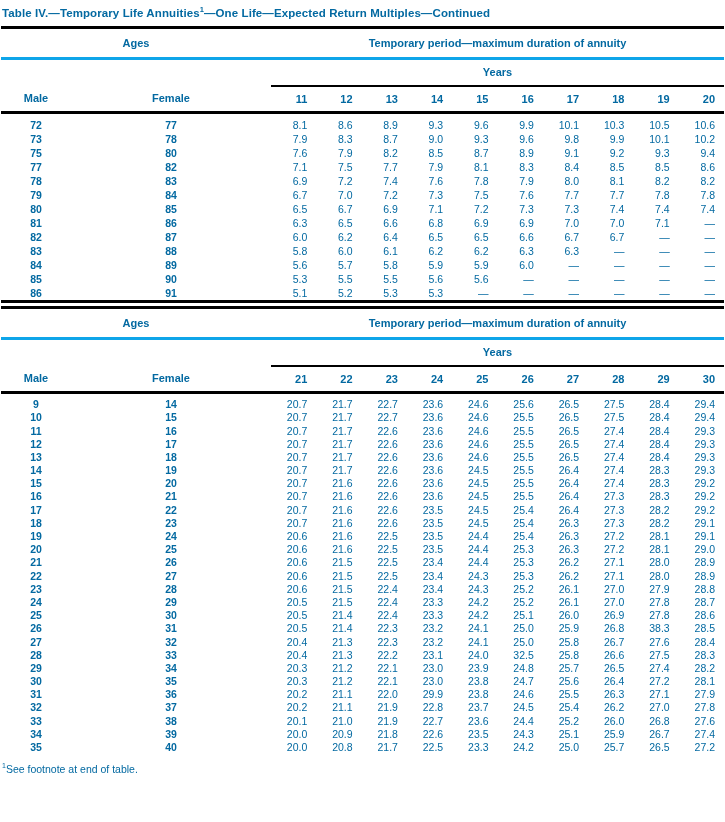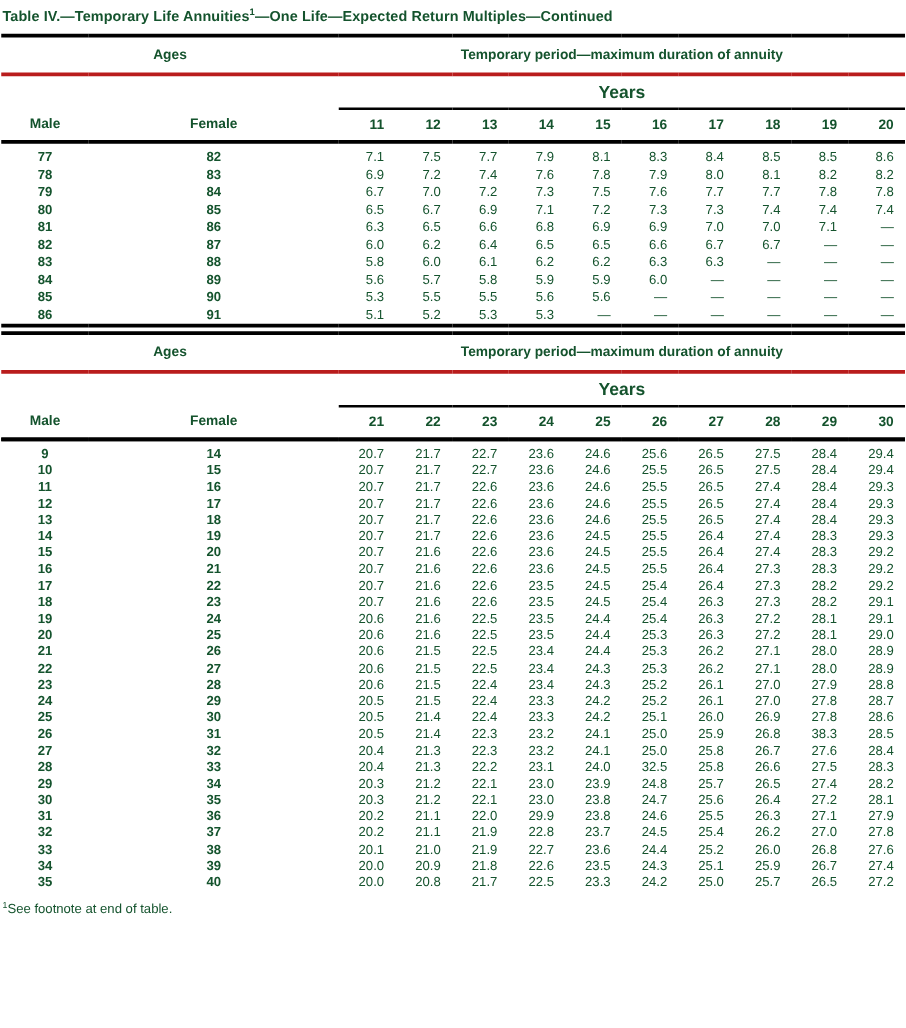--- a/index.html
+++ b/index.html
@@ -1,41 +1,41 @@
 <!DOCTYPE html>
 <html><head>
 <meta charset="utf-8">
 <style>
   html,body { margin:0; padding:0; background:#fff; }
   .doc {
     width:725px; height:822px; box-sizing:border-box;
-    background:#fff; color:#14532d;
+    background:#fff; color:#0369a1;
     font-family:"Liberation Sans", sans-serif;
     padding:3px 1px 0 1px; position:relative; overflow:hidden;
   }
   .title { font-weight:bold; font-size:11.5px; margin:2px 0 7px 1px; letter-spacing:0.1px; }
   .title sup { font-size:7.5px; }
 
   table.annuity { border-collapse:collapse; table-layout:fixed; width:723px; }
   table.annuity.first { border-bottom:3px solid #000; }
   table.annuity.second { margin-top:3px; }
 
   col.c-male { width:70px; }
   col.c-female { width:200px; }
   col.c-year { width:45.3px; }
 
   th, td { padding:0; margin:0; }
 
   tr.group-row th {
-    border-top:3px solid #000; border-bottom:3px solid #b91c1c;
+    border-top:3px solid #000; border-bottom:3px solid #0ea5e9;
     height:28px; font-size:11px; font-weight:bold; text-align:center;
   }
   tr.years-row th {
     border-bottom:2px solid #000; height:25px;
-    font-size:14px; font-weight:bold; text-align:center; vertical-align:middle;
+    font-size:11px; font-weight:bold; text-align:center; vertical-align:middle;
   }
   tr.years-row td { border:none; }
   tr.cols-row th {
     border-bottom:3px solid #000; height:24px;
     font-size:11px; font-weight:bold; vertical-align:middle;
   }
   tr.cols-row th.h-age { }
   tr.cols-row th.h-year { text-align:right; padding-right:9px; }
 
   tbody td { font-size:10.5px; line-height:1; vertical-align:middle; }
@@ -89,20 +89,62 @@
         <th class="h-year">15</th>
         <th class="h-year">16</th>
         <th class="h-year">17</th>
         <th class="h-year">18</th>
         <th class="h-year">19</th>
         <th class="h-year">20</th>
       </tr>
     </thead>
     <tbody class="t1">
         <tr>
+          <td class="age">72</td>
+          <td class="age">77</td>
+          <td class="val">8.1</td>
+          <td class="val">8.6</td>
+          <td class="val">8.9</td>
+          <td class="val">9.3</td>
+          <td class="val">9.6</td>
+          <td class="val">9.9</td>
+          <td class="val">10.1</td>
+          <td class="val">10.3</td>
+          <td class="val">10.5</td>
+          <td class="val">10.6</td>
+        </tr>
+        <tr>
+          <td class="age">73</td>
+          <td class="age">78</td>
+          <td class="val">7.9</td>
+          <td class="val">8.3</td>
+          <td class="val">8.7</td>
+          <td class="val">9.0</td>
+          <td class="val">9.3</td>
+          <td class="val">9.6</td>
+          <td class="val">9.8</td>
+          <td class="val">9.9</td>
+          <td class="val">10.1</td>
+          <td class="val">10.2</td>
+        </tr>
+        <tr>
+          <td class="age">75</td>
+          <td class="age">80</td>
+          <td class="val">7.6</td>
+          <td class="val">7.9</td>
+          <td class="val">8.2</td>
+          <td class="val">8.5</td>
+          <td class="val">8.7</td>
+          <td class="val">8.9</td>
+          <td class="val">9.1</td>
+          <td class="val">9.2</td>
+          <td class="val">9.3</td>
+          <td class="val">9.4</td>
+        </tr>
+        <tr>
           <td class="age">77</td>
           <td class="age">82</td>
           <td class="val">7.1</td>
           <td class="val">7.5</td>
           <td class="val">7.7</td>
           <td class="val">7.9</td>
           <td class="val">8.1</td>
           <td class="val">8.3</td>
           <td class="val">8.4</td>
           <td class="val">8.5</td>

